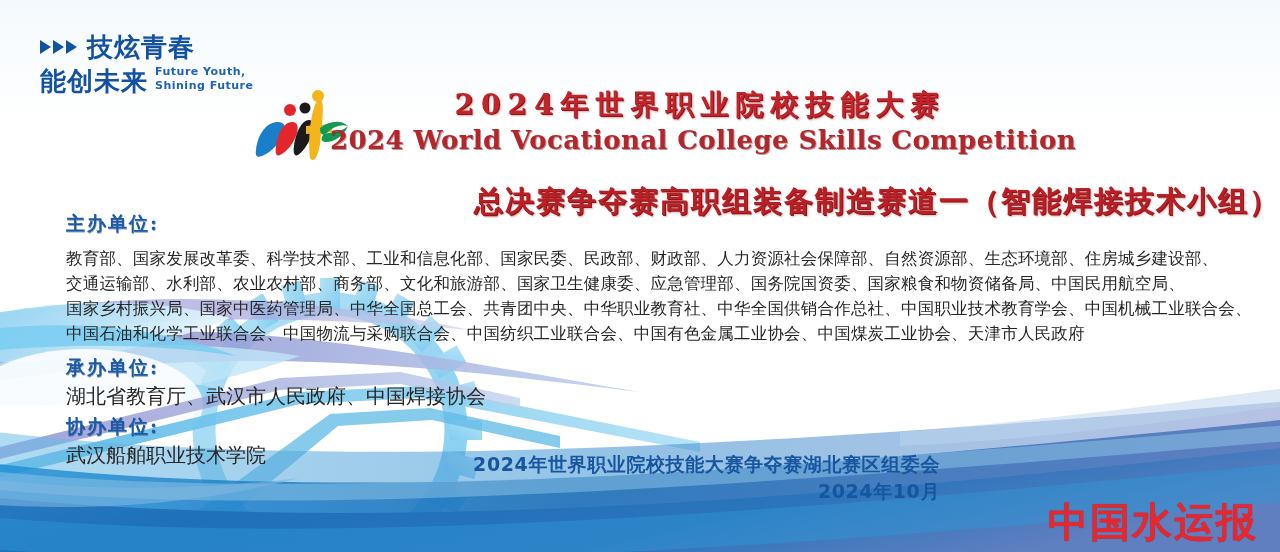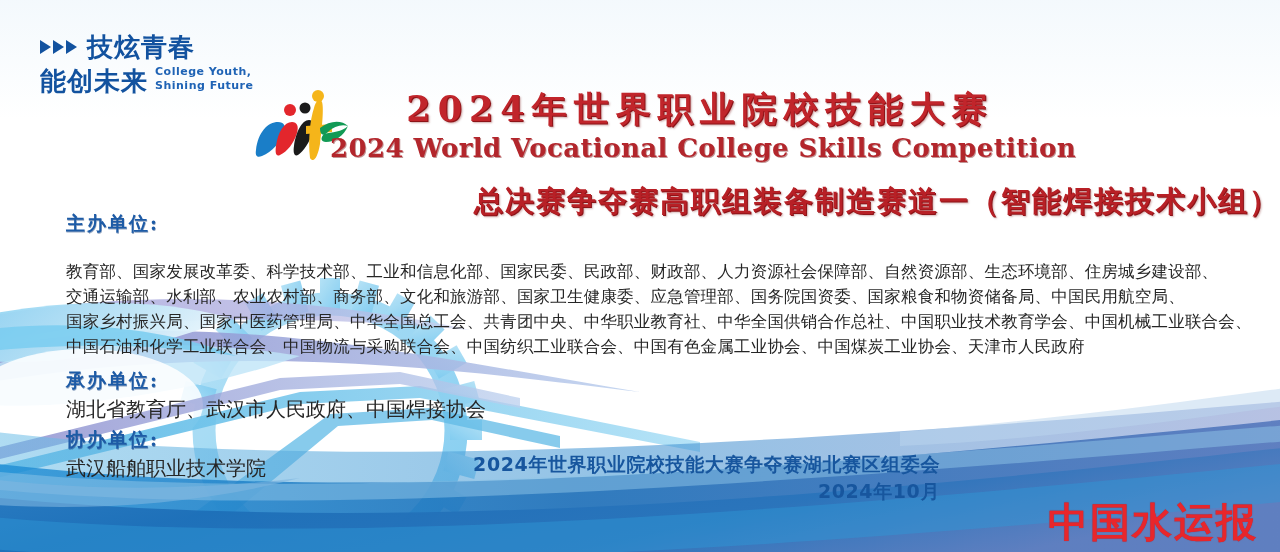--- a/index.html
+++ b/index.html
@@ -53,21 +53,21 @@
 
   
   #emblem { position:absolute; left:248px; top:88px; z-index:40; }
 
   
   #title-block {
     position:absolute; left:330px; top:88px; width:740px; z-index:40;
     text-align:center;
   }
   #main-title-cn {
-    font-size:35px; font-weight:bold; letter-spacing:7px;
+    font-size:28px; font-weight:bold; letter-spacing:7px;
     color:#c1252b;
     font-family:"DejaVu Serif","Liberation Serif",serif;
     text-shadow:1px 1px 0 #8d1418, 2px 2px 2px rgba(120,20,20,.35);
     line-height:1.18;
     white-space:nowrap;
   }
   #main-title-en {
     margin-top:4px;
     font-size:26px; font-weight:bold; letter-spacing:.4px;
     color:#b3262c;
@@ -86,21 +86,21 @@
   }
 
   
   #org-area { position:absolute; left:66px; top:211px; z-index:40; width:1160px; }
   .sec-label {
     font-size:19px; font-weight:bold; color:#1d5ba6;
     font-family:"DejaVu Serif","Liberation Serif",serif;
     letter-spacing:2px;
     text-shadow:.5px .5px 0 rgba(20,60,120,.45);
   }
-  .org-lines { margin-top:22px; }
+  .org-lines { margin-top:9px; }
   .org-line {
     font-size:16.5px; color:#262626; line-height:25px;
     letter-spacing:.2px;
     font-family:"DejaVu Sans","Liberation Sans",sans-serif;
     white-space:nowrap;
   }
   #host-section { }
   #coorg-section { margin-top:9px; }
   #support-section { margin-top:5px; }
   .sec-body {
@@ -245,21 +245,21 @@
       <span class="arrows">
           <i></i>
           <i></i>
           <i></i>
         </span>
       <span class="cn1">技炫青春</span>
     </div>
     <div class="row2">
       <span class="cn2">能创未来</span>
       <span class="en">
-        <span>College Youth,</span><br>
+        <span>Future Youth,</span><br>
         <span>Shining Future</span>
       </span>
     </div>
   </div>
 
   <div id="emblem">
     <svg width="104" height="82" viewBox="0 0 104 82">
 
       <path d="M8 62 C10 44 20 34 30 34 C36 34 38 38 36 44 C33 54 24 64 14 68 C9 70 7 68 8 62 Z" fill="#1a7ec8"></path>
 

